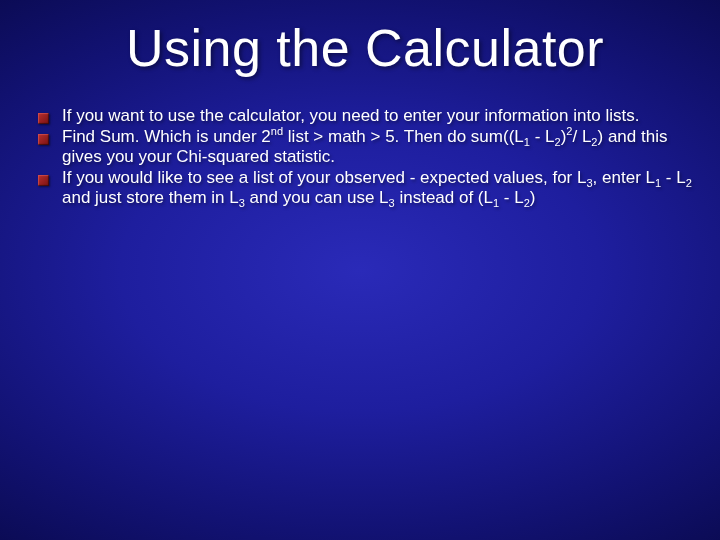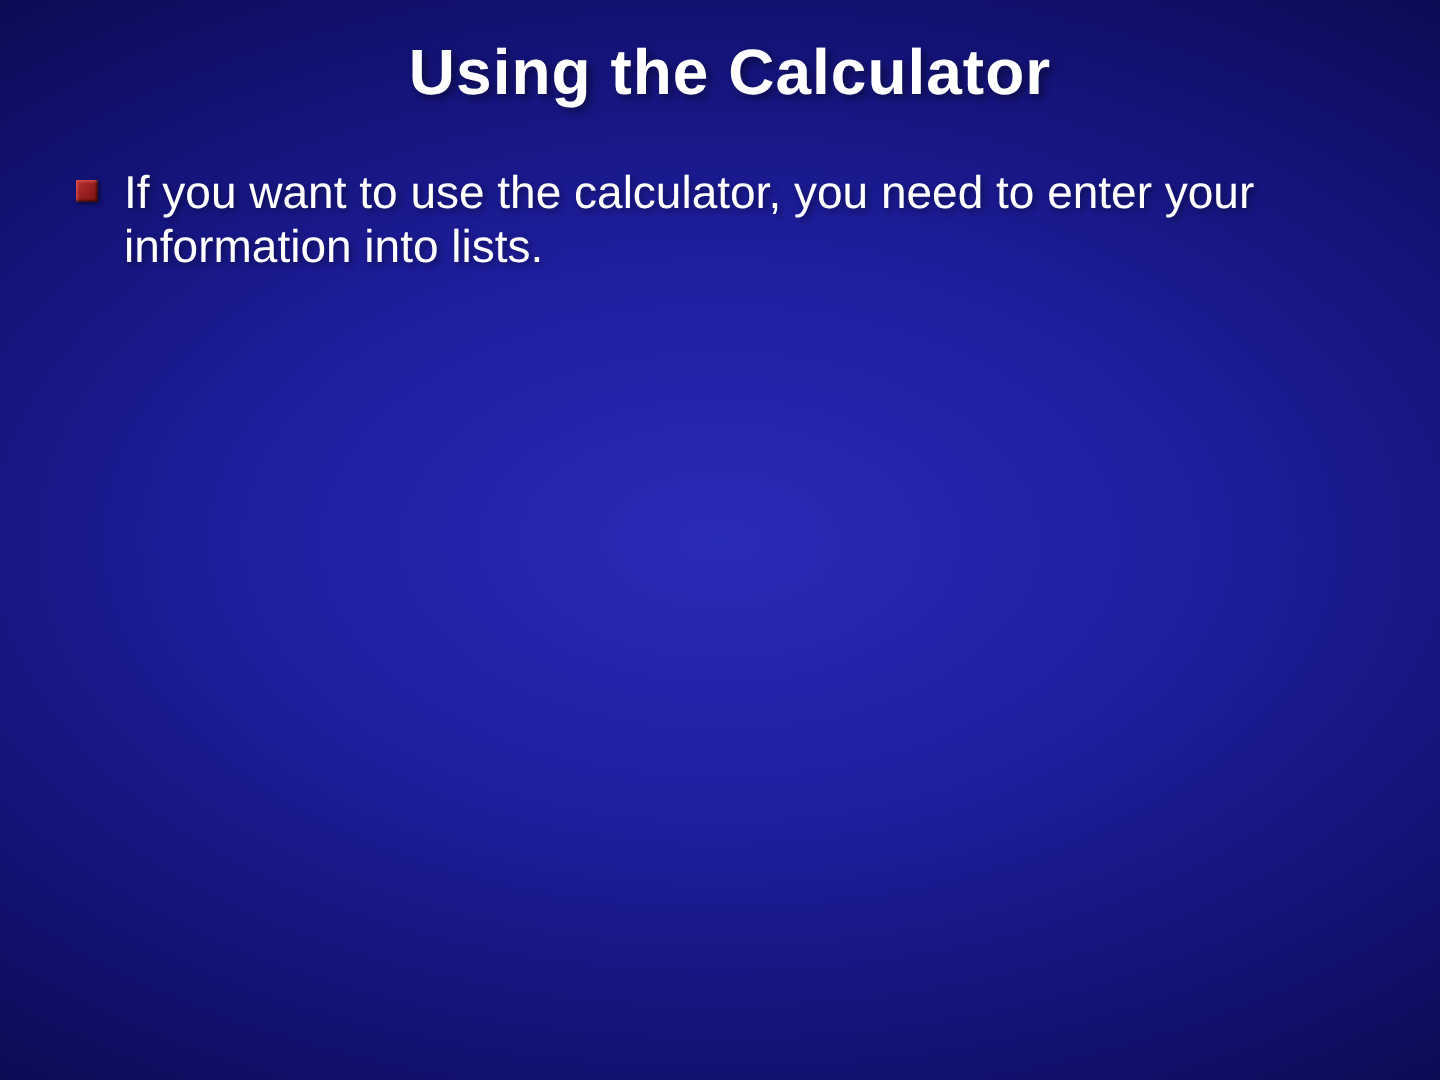--- a/index.html
+++ b/index.html
@@ -18,35 +18,35 @@
                 #1e1e9e 35%,
                 #121273 65%,
                 #06063f 100%);
     box-sizing: border-box;
     padding: 18px 28px 20px 38px;
     color: #ffffff;
   }
   .title {
     text-align: center;
     color: #ffffff;
-    font-size: 32px;
-    font-weight: 700;
+    font-size: 52px;
+    font-weight: 400;
     margin: 0 0 28px 0;
     text-shadow: 2px 2px 4px rgba(0,0,0,0.45);
     letter-spacing: 0.5px;
   }
   ul.bullets {
     list-style: none;
     margin: 0;
     padding: 0;
   }
   ul.bullets > li {
     position: relative;
     padding-left: 24px;
-    font-size: 23px;
+    font-size: 17px;
     line-height: 1.18;
     color: #ffffff;
     text-shadow: 1.5px 1.5px 3px rgba(0,0,0,0.4);
     margin-bottom: 1px;
   }
   ul.bullets > li::before {
     content: "";
     position: absolute;
     left: 0;
     top: 7px;
@@ -71,14 +71,16 @@
     font-style: italic;
   }
 </style>
 </head>
 <body>
 
 <div class="slide">
   <h1 class="title">Using the Calculator</h1>
   <ul class="bullets">
     <li>If you want to use the calculator, you need to enter your information into lists.</li>
+    <li>Find Sum. Which is under 2<sup>nd</sup> list &gt; math &gt; 5. Then do sum((L<sub>1</sub> - L<sub>2</sub>)<sup>2</sup>/ L<sub>2</sub>) and this gives you your Chi-squared statistic.</li>
+    <li>If you would like to see a list of your observed - expected values, for L<sub>3</sub>, enter L<sub>1</sub> - L<sub>2</sub> and just store them in L<sub>3</sub> and you can use L<sub>3</sub> instead of (L<sub>1</sub> - L<sub>2</sub>)</li>
   </ul>
 </div>
 
 </body></html>

